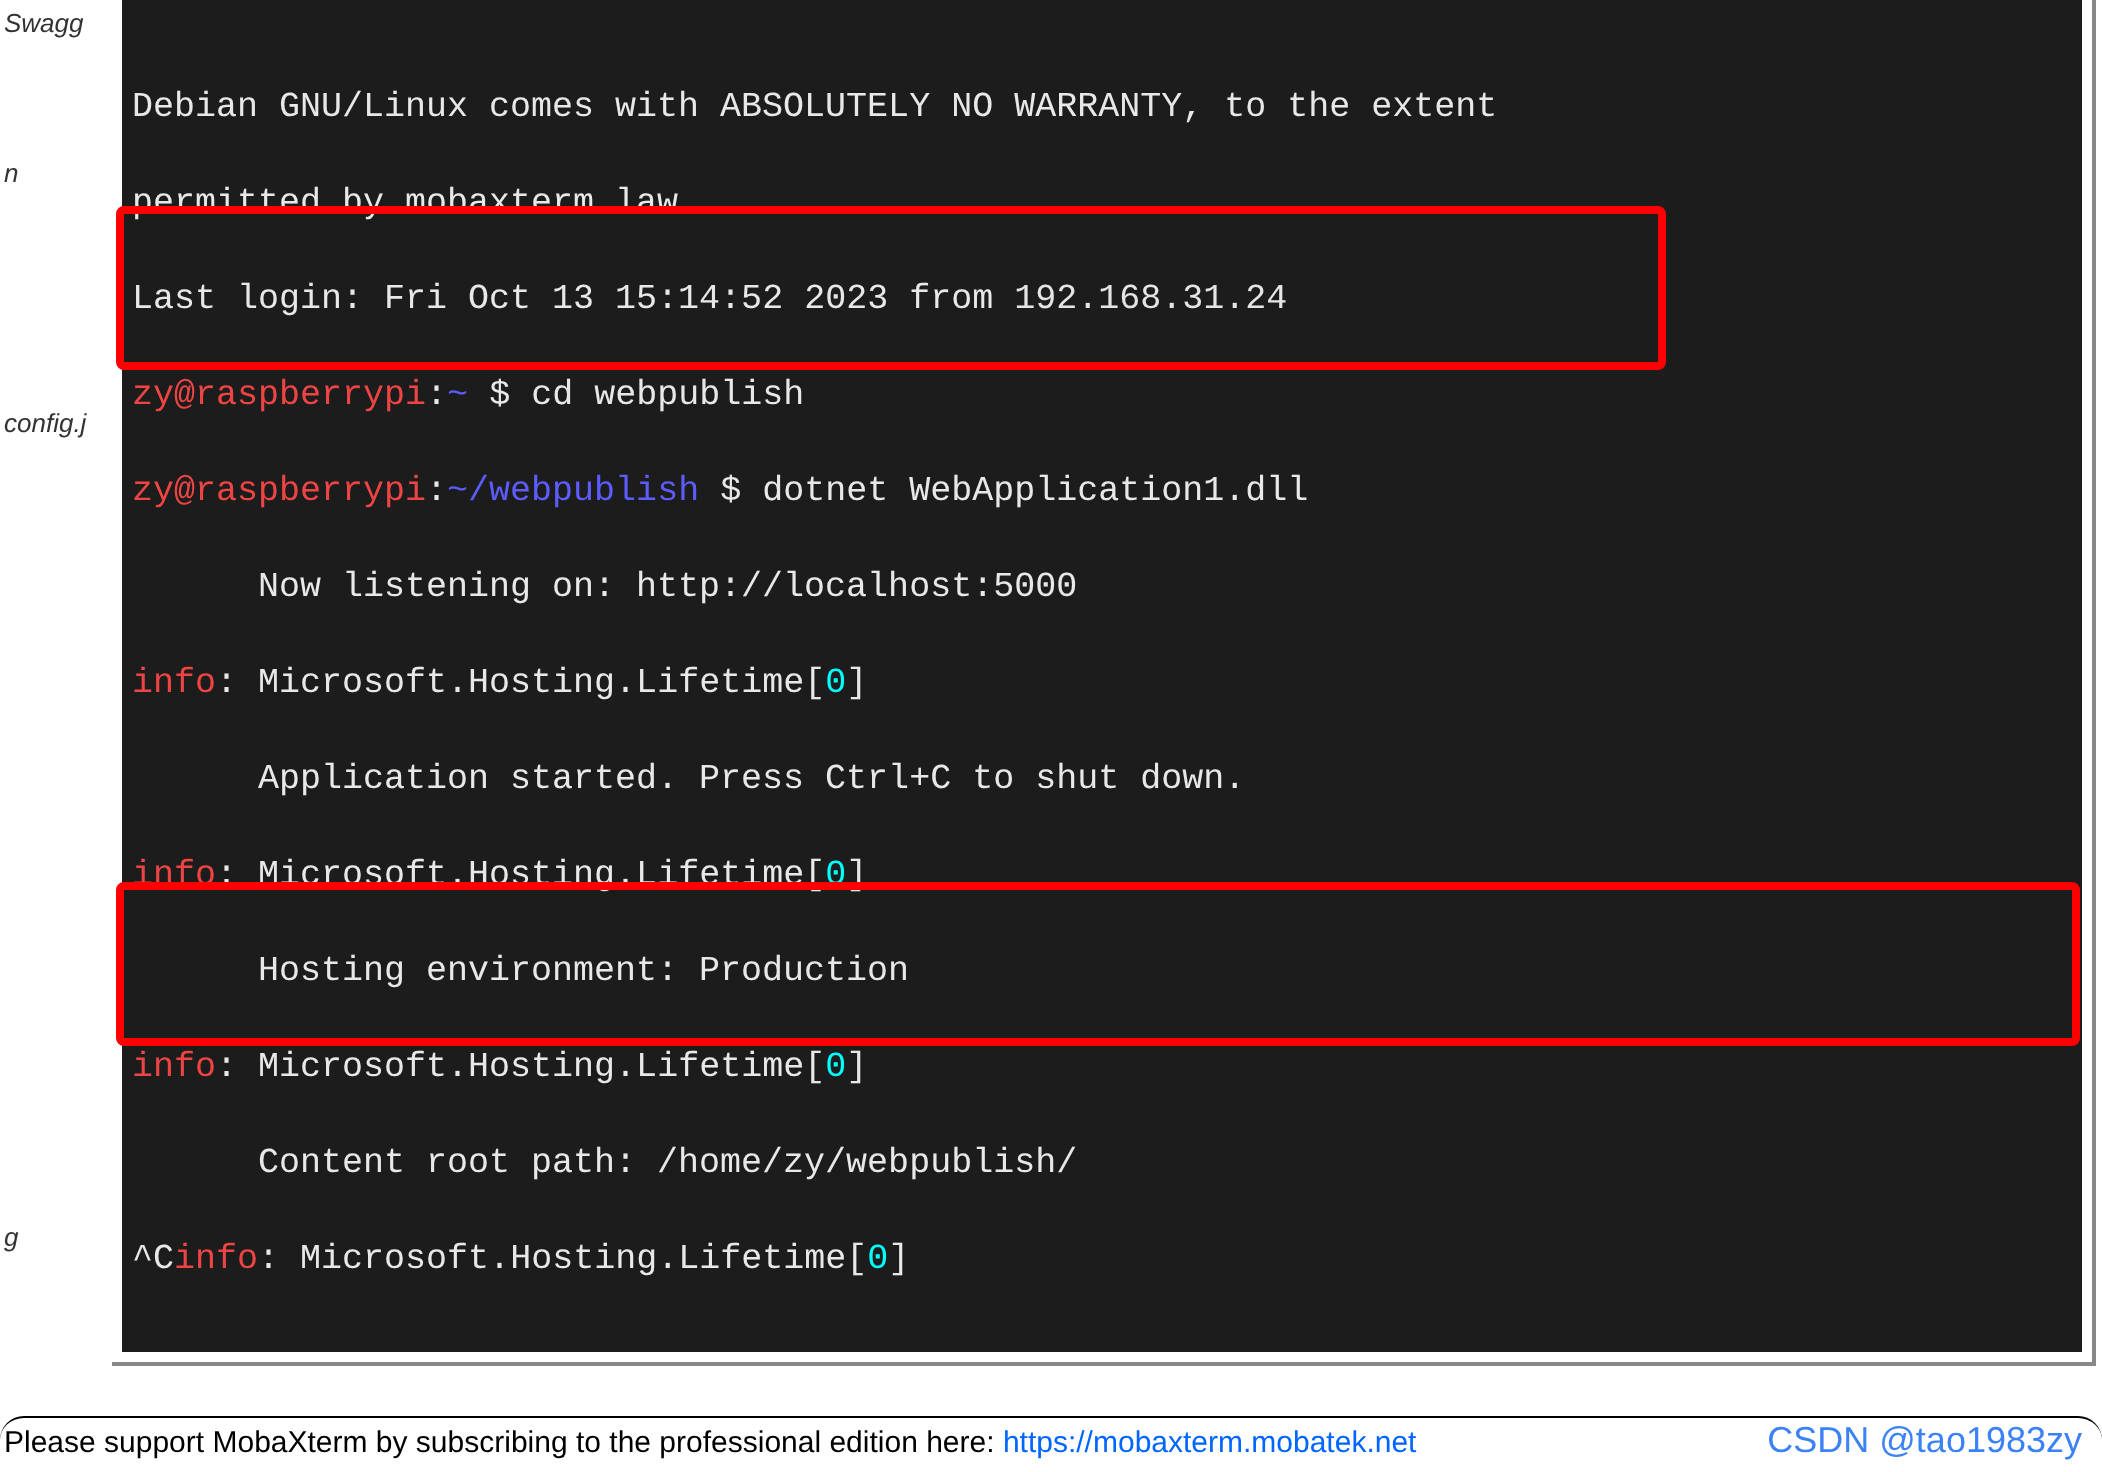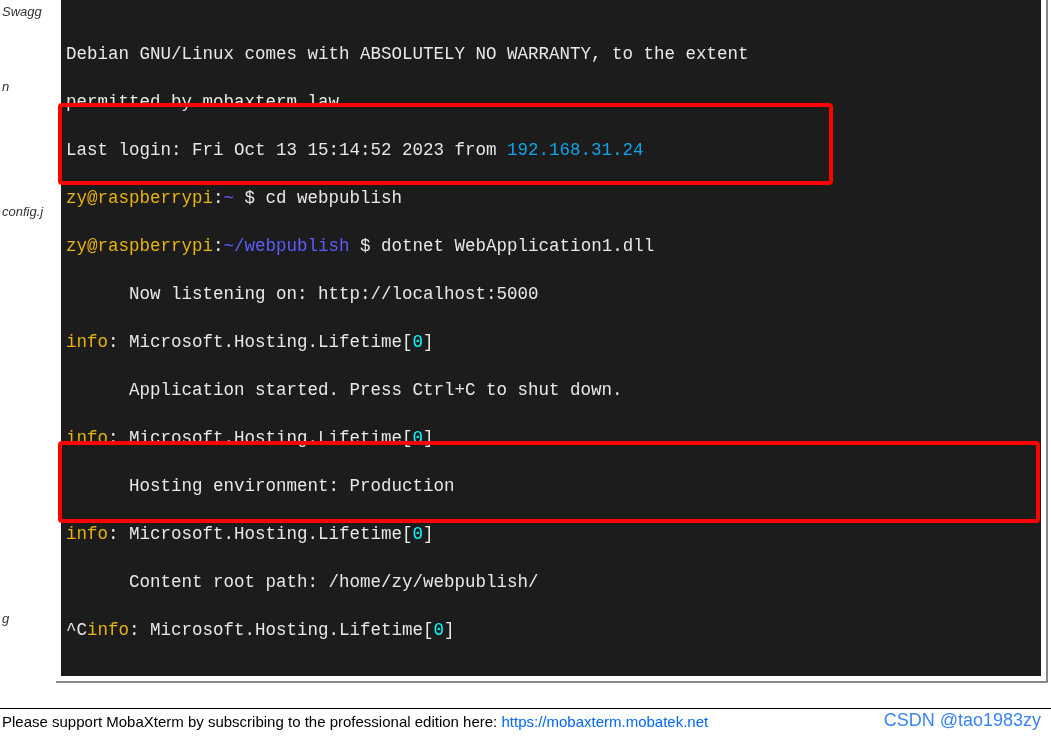--- a/index.html
+++ b/index.html
@@ -51,22 +51,22 @@
       background: #1c1c1c;
       font-family: "Consolas", "Courier New", monospace;
       font-size: 17.5px;
       line-height: 24px;
       color: #e0e0e0;
       padding: 18px 5px;
       white-space: pre;
       overflow: hidden;
     }
     .c-white { color: #e8e8e8; }
-    .c-magenta { color: #0ea5e9; }
-    .c-green { color: #eab308; }
+    .c-magenta { color: #e5e5e5; }
+    .c-green { color: #ef4444; }
     .c-blue { color: #5c5cff; }
     .c-cyan { color: #00ffff; }
     .redbox {
       position: absolute;
       border: 4px solid #ff0000;
       border-radius: 4px;
       pointer-events: none;
       z-index: 10;
     }
     .box1 {
@@ -85,20 +85,21 @@
       position: absolute;
       bottom: 0;
       left: 0;
       right: 0;
       height: 28px;
       background: #fff;
       font-size: 15px;
       color: #000;
       padding: 4px 2px;
       border-top: 1px solid #000;
+      border-radius: 12px;
     }
     .footer-link {
       color: #0066ff;
     }
     .watermark {
       position: absolute;
       right: 10px;
       bottom: 5px;
       font-size: 18px;
       color: #3b82f6;

